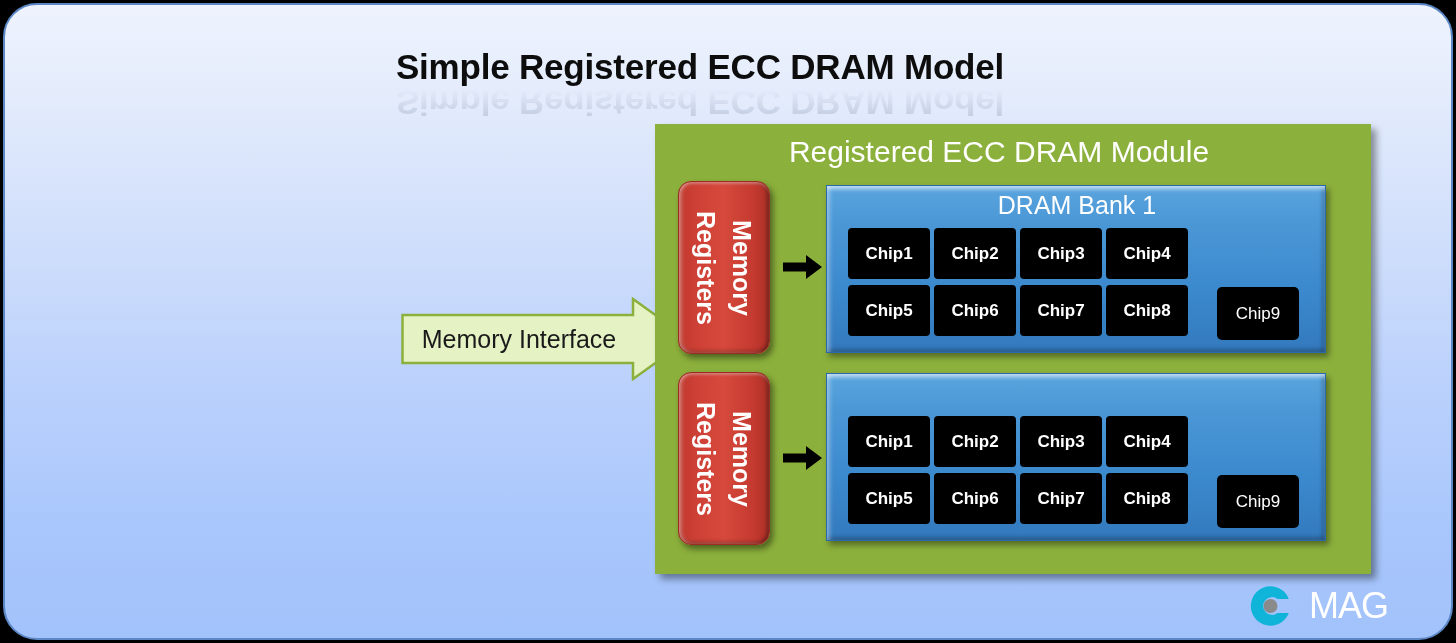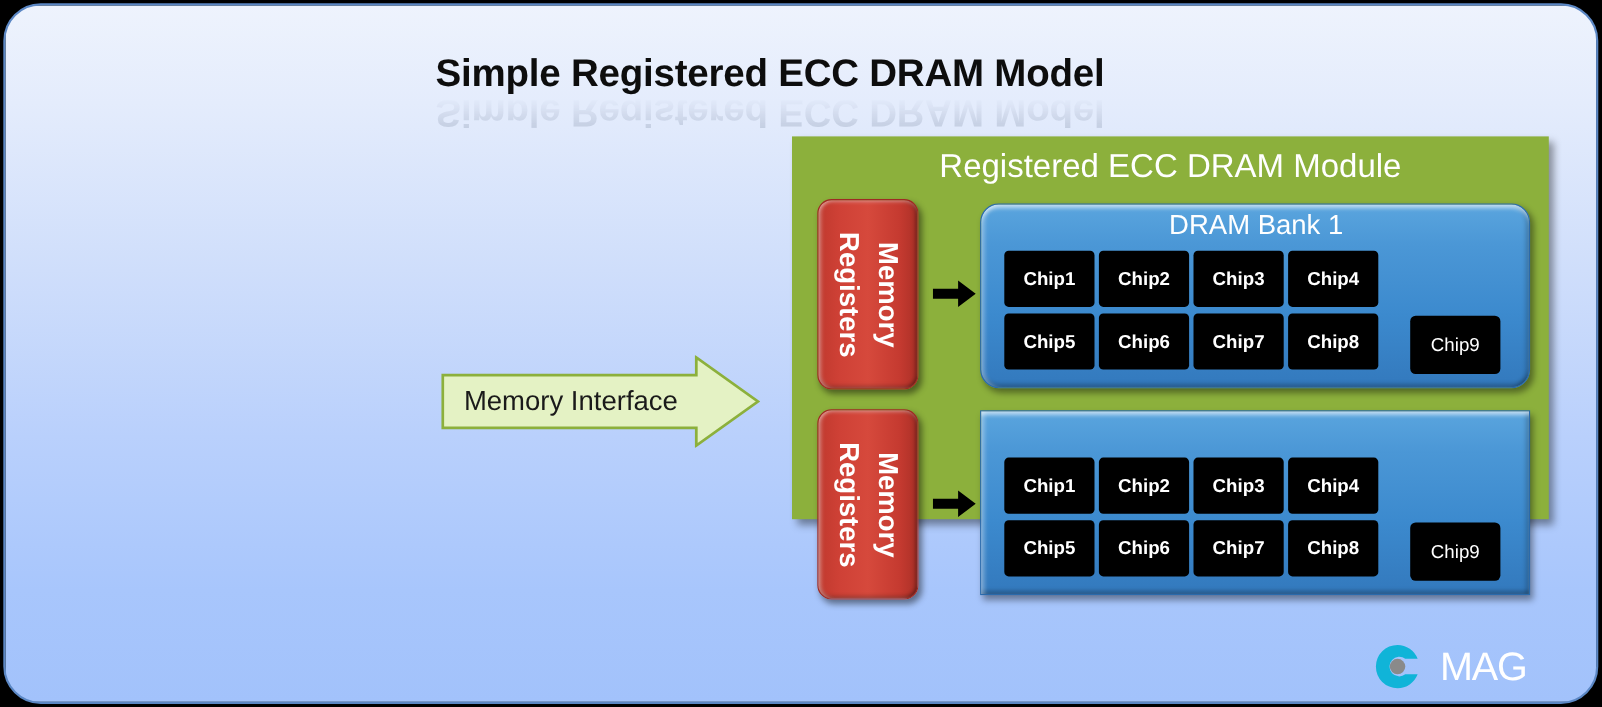--- a/index.html
+++ b/index.html
@@ -80,47 +80,48 @@
     font-weight: bold;
     text-align: center;
     line-height: 1.35;
     white-space: pre-line;
   }
 
   
   #arrow-interface {
     position: absolute;
     left: 396px;
-    top: 318px;
+    top: 292px;
     width: 290px;
     height: 84px;
   }
   #arrow-interface svg { display: block; }
   #arrow-interface-label {
     position: absolute;
     left: 0;
     top: 0;
     width: 236px;
     height: 84px;
     display: flex;
     align-items: center;
     justify-content: center;
     font-size: 25px;
     color: #1a1a1a;
   }
 
   
   #module {
     position: absolute;
-    left: 715px;
+    left: 650px;
     top: 119px;
     width: 688px;
-    height: 348px;
+    height: 450px;
     background: #8cb03c;
     box-shadow: 5px 5px 7px rgba(0,0,0,0.40);
+    padding-left: 28px;
   }
   #module-title {
     position: absolute;
     left: 0;
     top: 11px;
     width: 688px;
     text-align: center;
     color: #ffffff;
     font-size: 30px;
     line-height: 1.1;
@@ -175,21 +176,21 @@
     height: 168px;
     background: linear-gradient(to bottom, #5aa5de 0%, #4b97d6 22%, #3c8ace 60%, #3379bd 100%);
     border: 1px solid #2a6aab;
     box-sizing: border-box;
     box-shadow: 3px 4px 6px rgba(0,0,0,0.40),
                 inset 0 5px 4px -2px rgba(255,255,255,0.62),
                 inset 5px 0 4px -2px rgba(255,255,255,0.35),
                 inset 0 -5px 4px -2px rgba(0,0,0,0.26),
                 inset -5px 0 4px -2px rgba(0,0,0,0.20);
   }
-  #bank-1 { top: 61px; border-radius: 17px; }
+  #bank-1 { top: 61px; }
   #bank-2 { top: 249px; }
   .bank-title {
     position: absolute;
     left: 0;
     top: 6px;
     width: 500px;
     text-align: center;
     color: #ffffff;
     font-size: 25px;
     line-height: 1.1;

